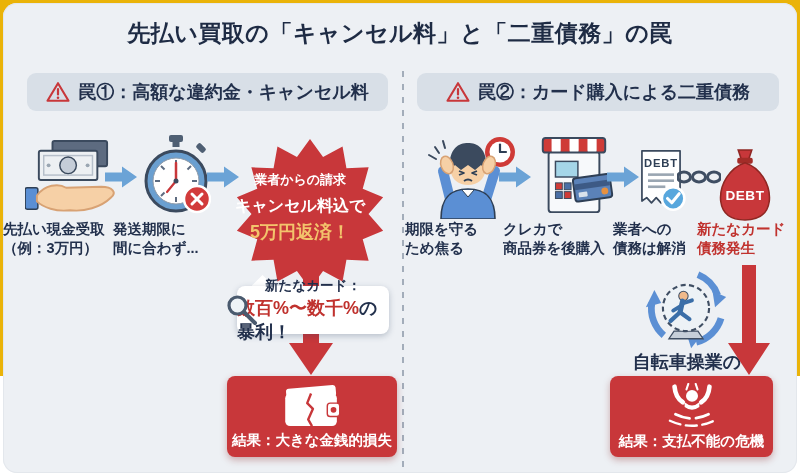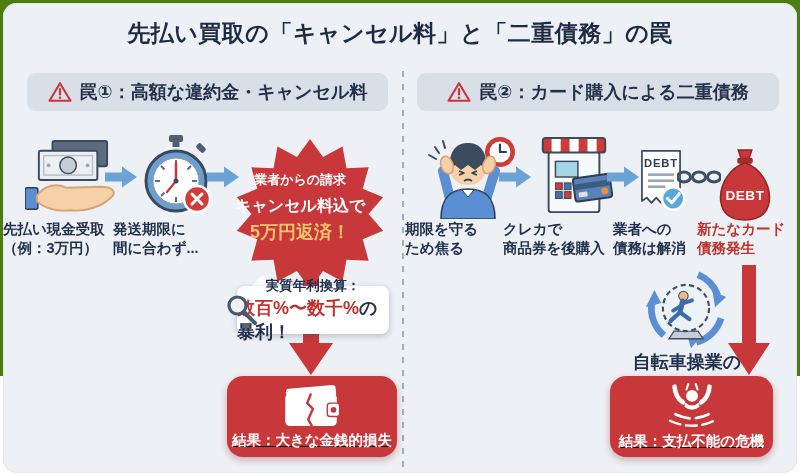--- a/index.html
+++ b/index.html
@@ -1,27 +1,27 @@
 <!DOCTYPE html>
 <html><head>
 <meta charset="utf-8">
 <style>
   * { margin:0; padding:0; box-sizing:border-box; }
   html,body { background:#fff; width:800px; height:476px; overflow:hidden;
     font-family:"Liberation Sans","DejaVu Sans",sans-serif; }
-  .stage { position:relative; width:800px; height:376px; background:#4d7c0f; }
+  .stage { position:relative; width:800px; height:376px; background:#eab308; }
   .canvas { position:absolute; left:3px; top:3px; width:794px; height:470px;
     background:#edf0f4; border-radius:14px; overflow:hidden;
     box-shadow:0 0 0 1px #e3e7ec inset; }
   .abs { position:absolute; }
   .title { left:0; top:15px; width:100%; text-align:center;
     font-size:23px; font-weight:bold; color:#1e2b44; letter-spacing:.5px; }
   .pill { top:70px; height:38px; background:#d8dfe7; border-radius:9px;
     display:flex; align-items:center; justify-content:center; gap:8px; }
-  .pill span { font-size:18px; font-weight:bold; color:#22304c; }
+  .pill span { font-size:18px; font-weight:bold; color:#22304c;font-family:Liberation Serif, serif; }
   .divider { left:399px; top:68px; width:2px; height:396px;
     background:repeating-linear-gradient(to bottom,#a3adba 0 6px,transparent 6px 13px); }
   .lbl { top:217px; font-size:14.5px; line-height:19px;
     font-weight:bold; color:#22304c; }
   .lbl.red { color:#c0322e; }
   .burst-wrap { left:232px; top:136px; width:150px; height:150px; z-index:2;
     display:flex; flex-direction:column; align-items:flex-start; justify-content:center; }
   .burst-wrap svg.star { position:absolute; left:0; top:0; }
   .burst-t { position:relative; text-align:center; transform:translateY(-7px); }
   .burst-l1 { font-size:13px; font-weight:bold; color:#fff; }
@@ -29,23 +29,23 @@
   .burst-l3 { font-size:18px; font-weight:bold; color:#f3c46c; margin-top:3px; }
   .callout { left:234px; top:283px; width:152px; height:48px; background:#fff;
     border-radius:8px; z-index:3; box-shadow:0 2px 6px rgba(40,60,90,.28);
     display:flex; flex-direction:column; align-items:center; justify-content:center; }
   .callout .c1 { font-size:13.5px; font-weight:bold; color:#22304c; }
   .callout .c2 { font-size:18px; font-weight:bold; color:#22304c; margin-top:1px; }
   .callout .c2 .hl { color:#c0322e; }
   .tail { left:252px; top:275px; width:15px; height:15px; background:#fff;
     transform:rotate(45deg); z-index:2; }
   .arrow-red { z-index:1; }
-  .result { top:373px; height:81px; background:#c8373a; border-radius:16px; z-index:2;
+  .result { top:373px; height:81px; background:#c8373a; border-radius:8px; z-index:2;
     display:flex; flex-direction:column; align-items:center; justify-content:center;
-    box-shadow:0 3px 7px rgba(140,40,40,.35);text-decoration:underline; }
+    box-shadow:0 3px 7px rgba(140,40,40,.35); }
   .result .rlabel { font-size:14.5px; font-weight:bold; color:#fff; margin-top:3px; }
   .cycle-lbl { left:628px; top:347px; width:112px; text-align:center;
     font-size:18px; font-weight:bold; color:#22304c; }
   svg { display:block; }
   svg text { font-family:"Liberation Sans","DejaVu Sans",sans-serif; }
 </style>
 </head>
 <body>
 
 <div class="stage">
@@ -132,21 +132,21 @@
     </svg>
     <div class="burst-t">
       <div class="burst-l1">業者からの請求</div>
       <div class="burst-l2">キャンセル料込で</div>
       <div class="burst-l3">5万円返済！</div>
     </div>
   </div>
 
   <div class="abs tail"></div>
   <div class="abs callout">
-    <div class="c1">実質年利換算：</div>
+    <div class="c1">新たなカード：</div>
     <div class="c2"><span class="hl">数百%〜数千%</span><span>の暴利！</span></div>
   </div>
   <svg class="abs" style="left:221px;top:289px;z-index:4;" width="34" height="34" viewBox="0 0 34 34">
     <circle cx="13.5" cy="13.5" r="8.5" fill="#eef3f7" stroke="#4a5a6e" stroke-width="3.2"></circle>
     <line x1="20" y1="20" x2="31" y2="31" stroke="#4a5a6e" stroke-width="4" stroke-linecap="round"></line>
   </svg>
 
   <div class="abs result" style="left:224px;width:170px;">
     <svg width="58" height="44" viewBox="0 0 60 46">
       <rect x="3" y="3" width="52" height="12" rx="3" fill="#fff" transform="rotate(-5 29 9)"></rect>

